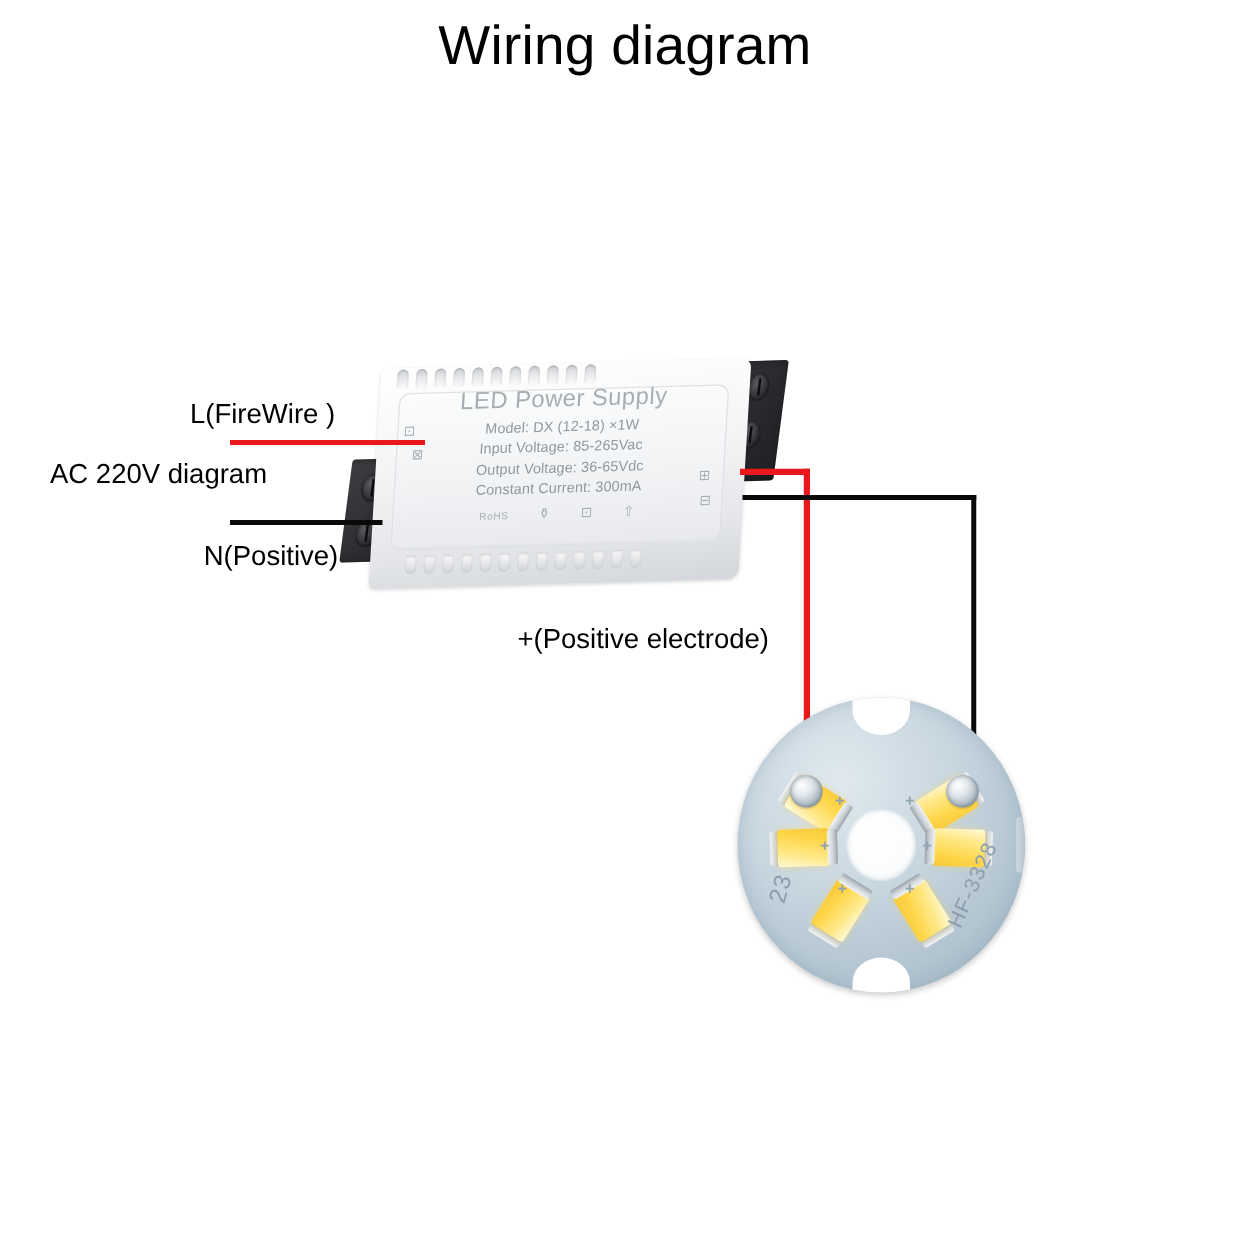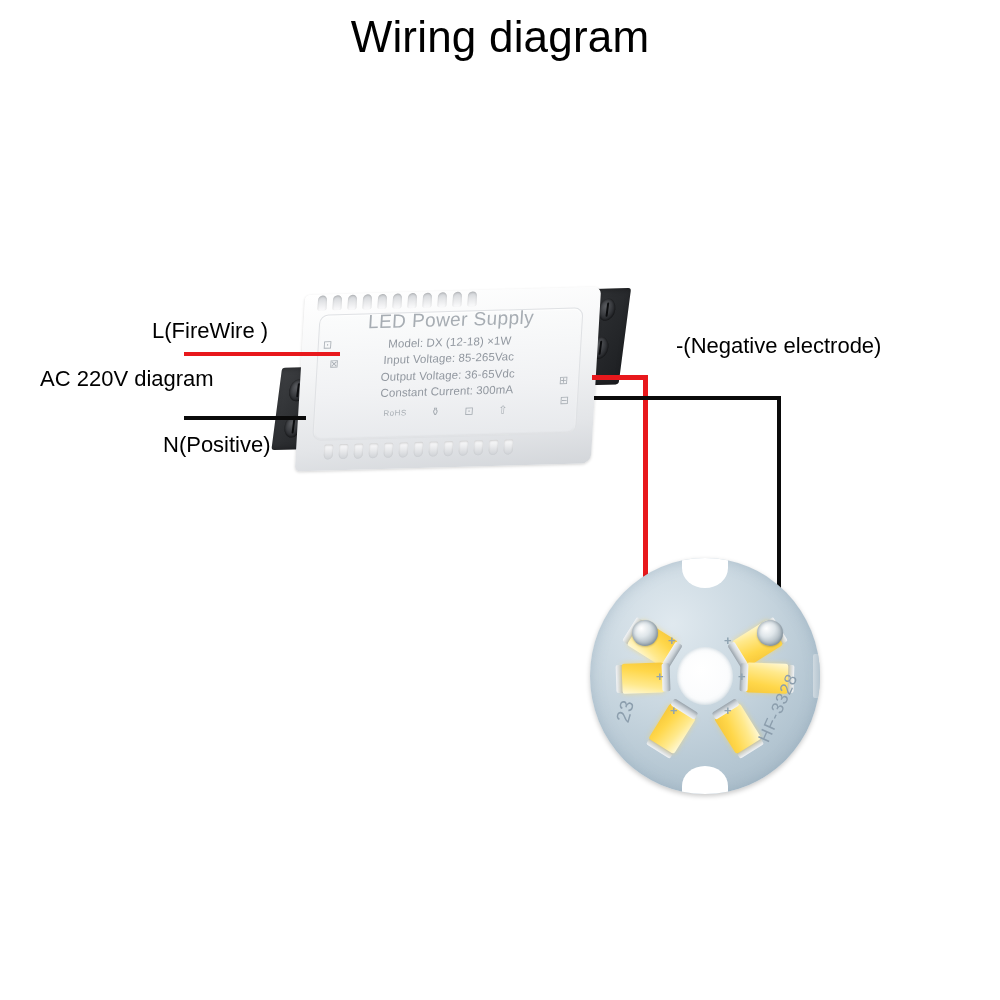--- a/index.html
+++ b/index.html
@@ -415,21 +415,21 @@
   <div class="wire wire-red" style="left:643px; top:375px; width:5px; height:250px;"></div>
 
   <div class="wire wire-blk" style="left:594px; top:396px; width:187px; height:4px;"></div>
   <div class="wire wire-blk" style="left:777px; top:396px; width:4px; height:197px;"></div>
 
   <div class="lbl" id="label-live">L(FireWire )</div>
   <div class="lbl" id="label-neutral">N(Positive)</div>
   <div class="lbl" id="label-ac">
     <div>AC 220V diagram</div>
   </div>
-  <div class="lbl" id="label-negative">-(Negative electrode)</div>
+  <div class="lbl" id="label-positive">+(Positive electrode)</div>
 
   <div id="led-board">
     <div id="board-disc">
 
       <div class="notch" id="notch-top"></div>
       <div class="notch" id="notch-bot"></div>
 
       <div class="led" style="transform: rotate(-58deg) translateY(-62px);">
         <div class="led-cap top"></div>
         <div class="led-body"></div>

